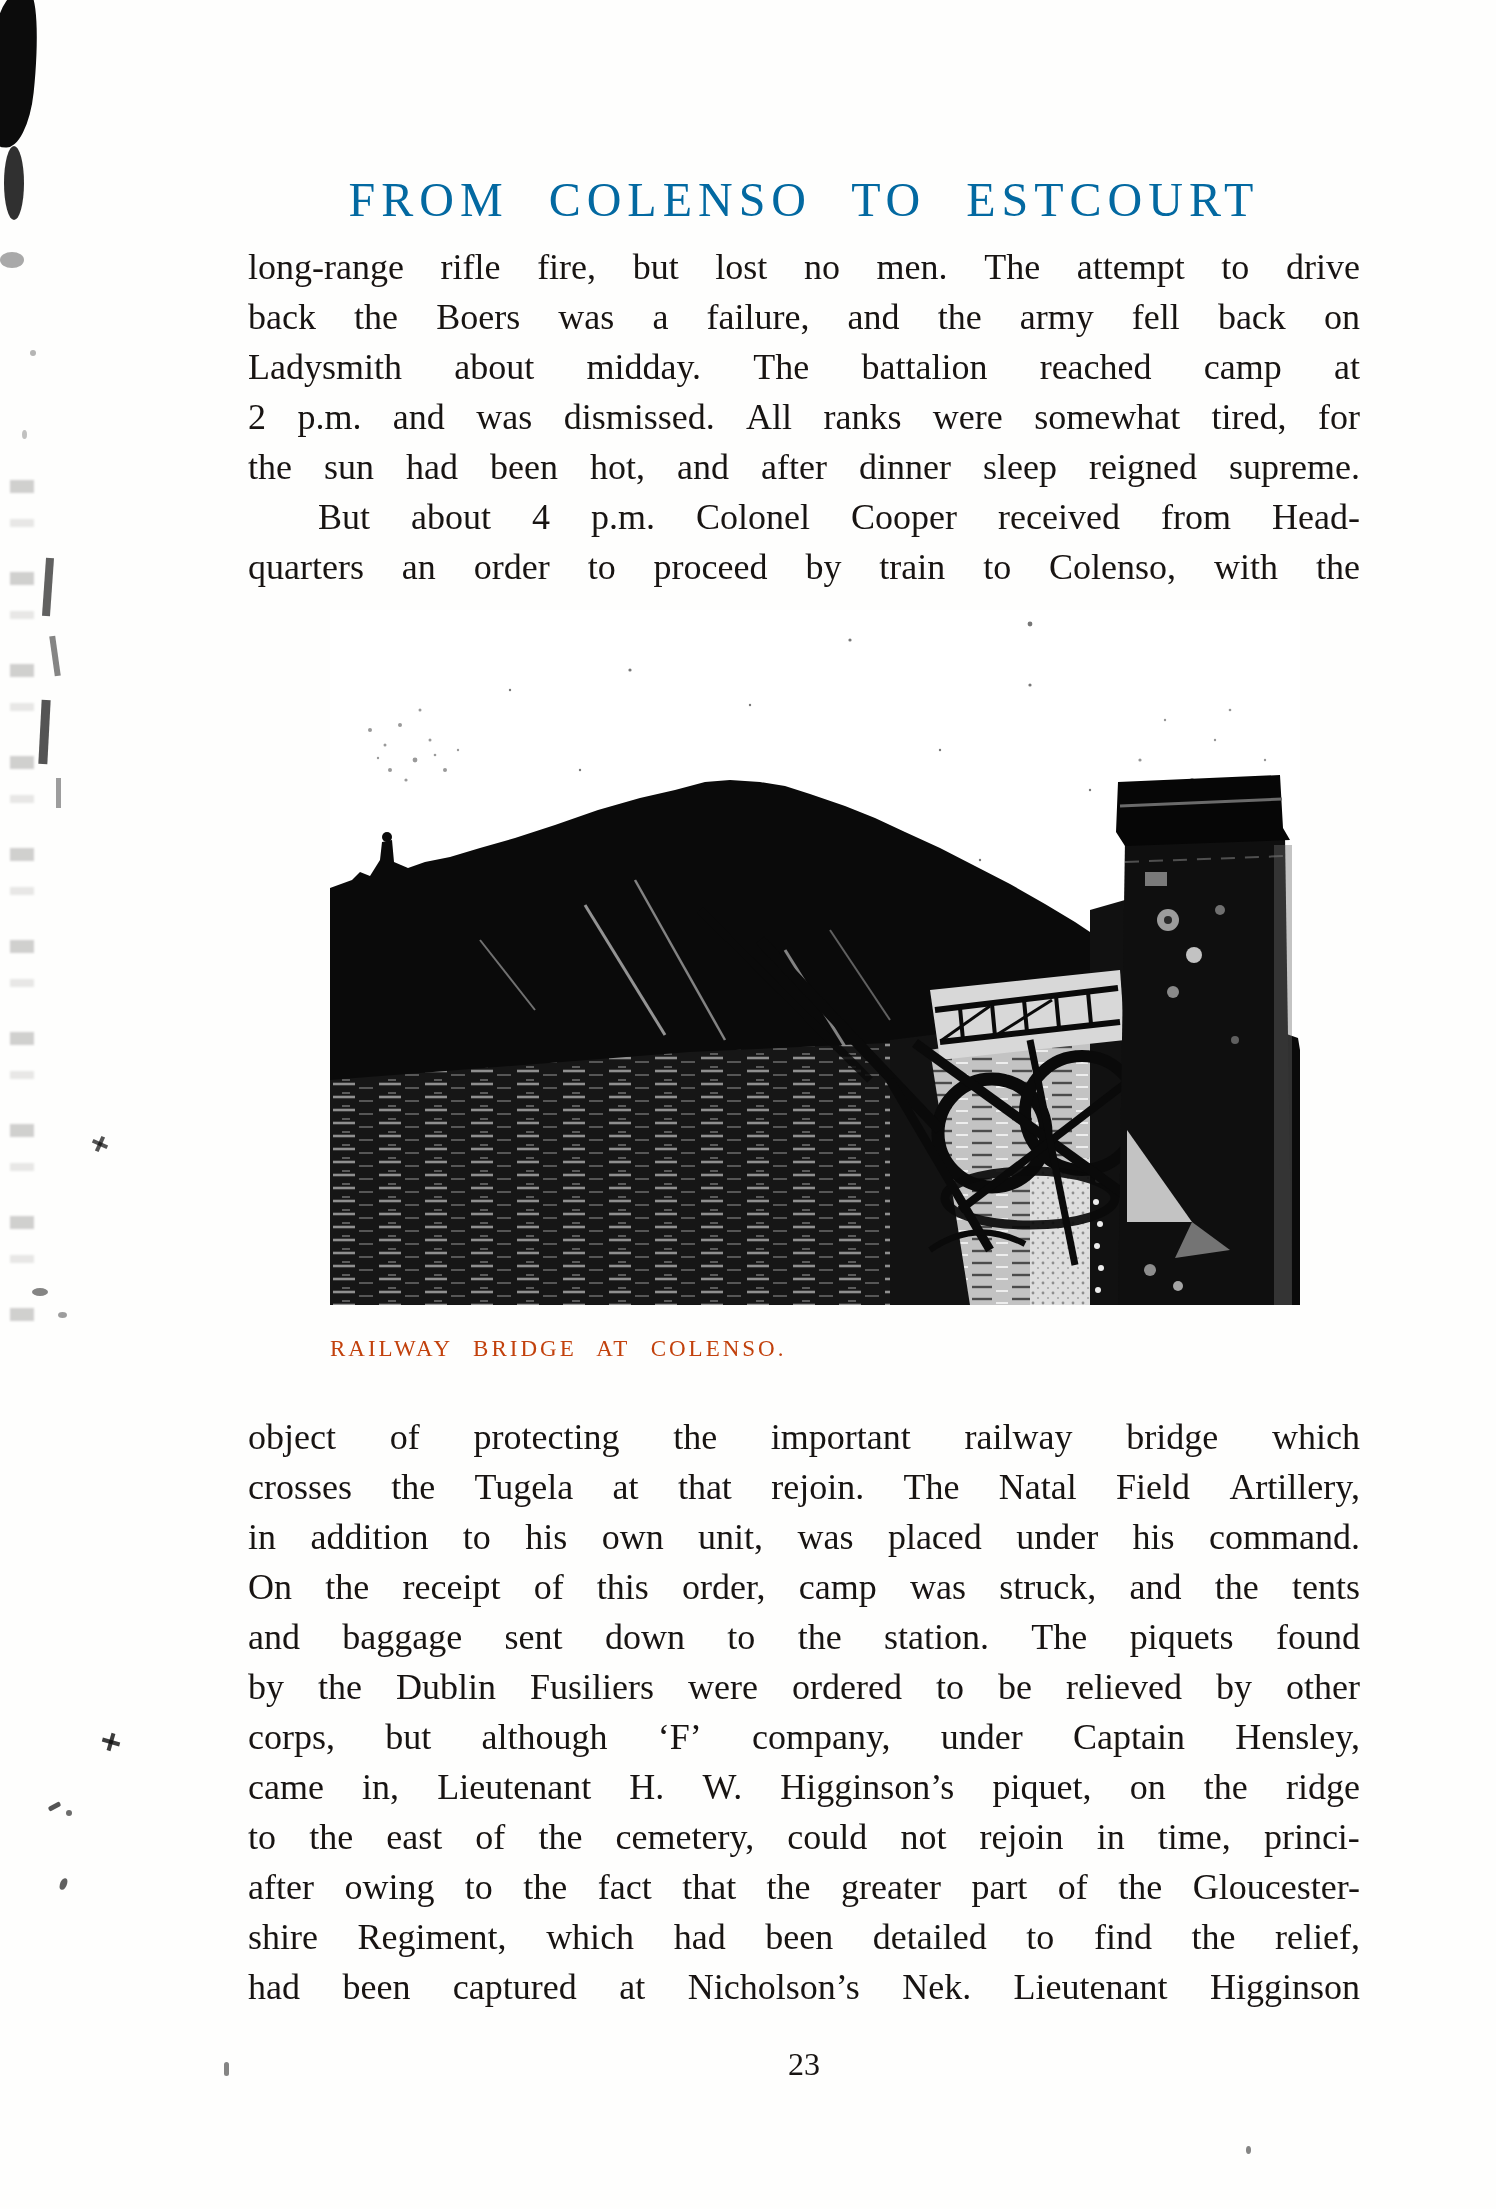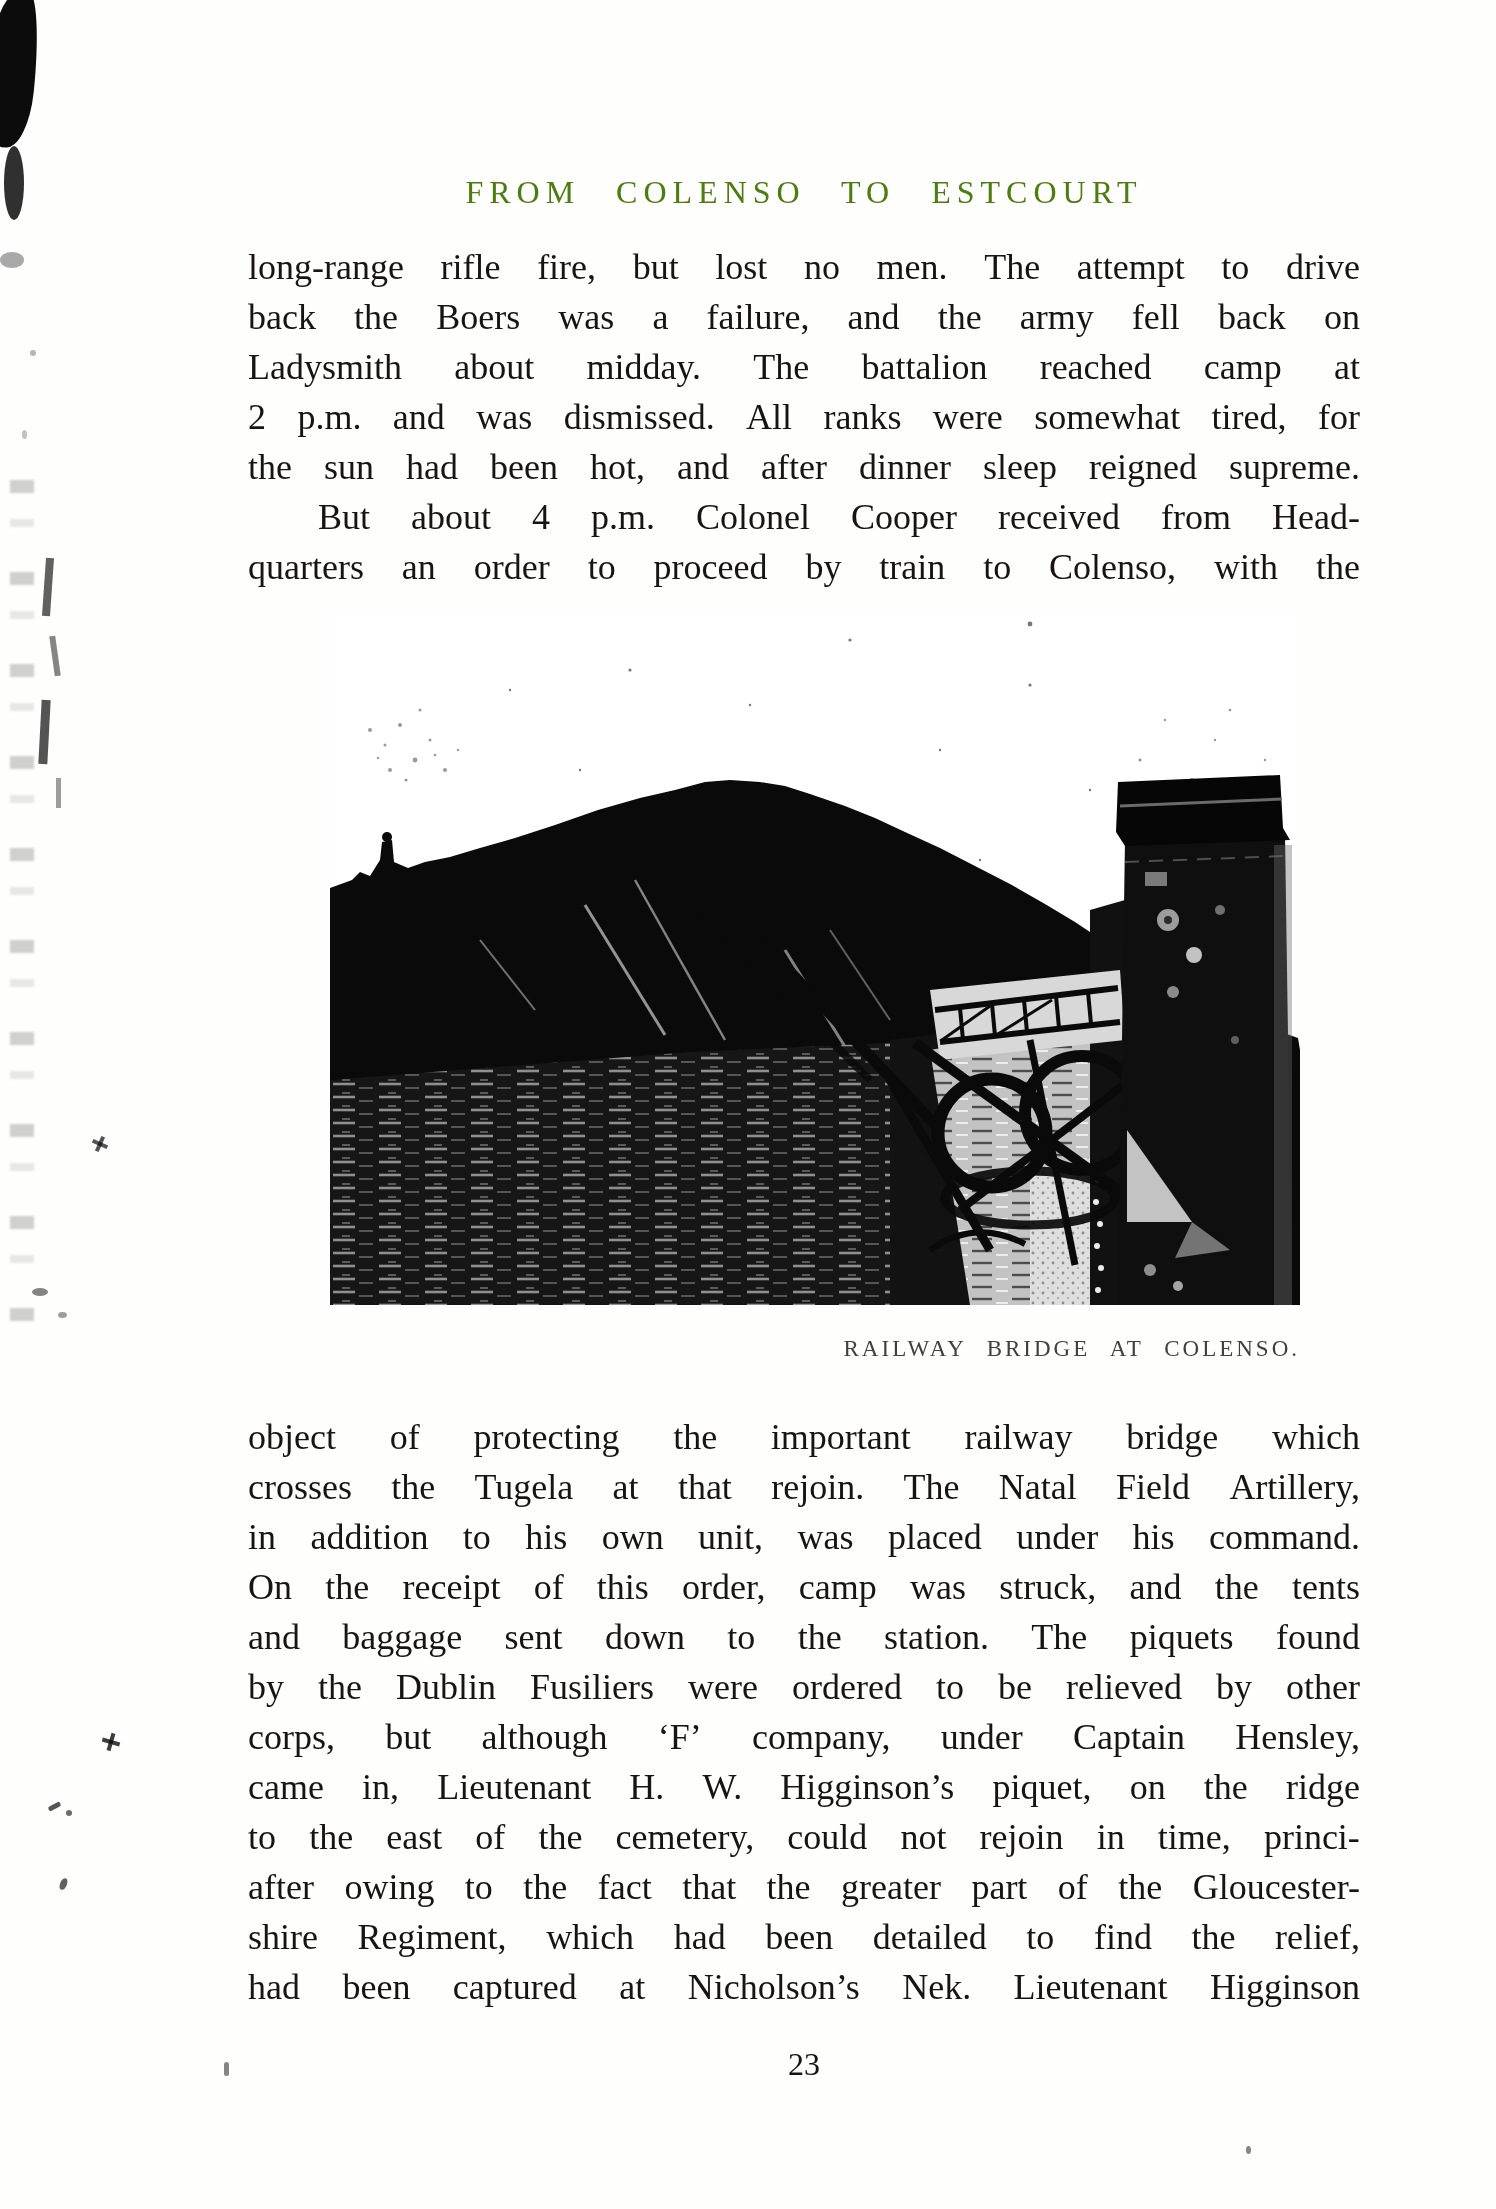--- a/index.html
+++ b/index.html
@@ -4,36 +4,36 @@
 <style>
   html,body{margin:0;padding:0;}
   body{
     width:1496px;height:2209px;position:relative;overflow:hidden;
     background:#fefefd;
     font-family:"Liberation Serif","DejaVu Serif",serif;
     color:#171311;
   }
   .page-title{
     position:absolute;left:248px;top:176px;width:1112px;
-    text-align:center;font-size:32px;line-height:1;
-    letter-spacing:6px;word-spacing:22px;color:#4d7c0f;
+    text-align:center;font-size:48px;line-height:1;
+    letter-spacing:6px;word-spacing:22px;color:#0369a1;
   }
   .text-block{position:absolute;left:248px;width:1112px;}
   #block1{top:242px;}
   #block3{top:1412px;}
   .jline{
     display:flex;justify-content:space-between;align-items:baseline;
     height:50px;line-height:50px;font-size:36px;color:#181412;
     overflow:hidden;white-space:nowrap;text-align:center;
   }
   .jline.indent{padding-left:70px;}
   .figure-caption{
     position:absolute;left:330px;top:1336px;width:970px;
-    text-align:right;font-size:23px;letter-spacing:3px;word-spacing:12px;
-    color:#404040;
+    text-align:left;font-size:23px;letter-spacing:3px;word-spacing:12px;
+    color:#c2410c;
   }
   .page-number{
     position:absolute;left:248px;top:2046px;width:1112px;
     text-align:center;font-size:32px;color:#181412;
   }
   .photo{position:absolute;left:330px;top:610px;width:970px;height:695px;}
   
   .art{position:absolute;background:#0c0c0c;}
   .art-blob1{left:-8px;top:-10px;width:44px;height:158px;border-radius:60% 40% 55% 45%/30% 70% 40% 60%;transform:rotate(6deg);}
   .art-blob2{left:4px;top:146px;width:20px;height:74px;border-radius:50%;opacity:.85;}

